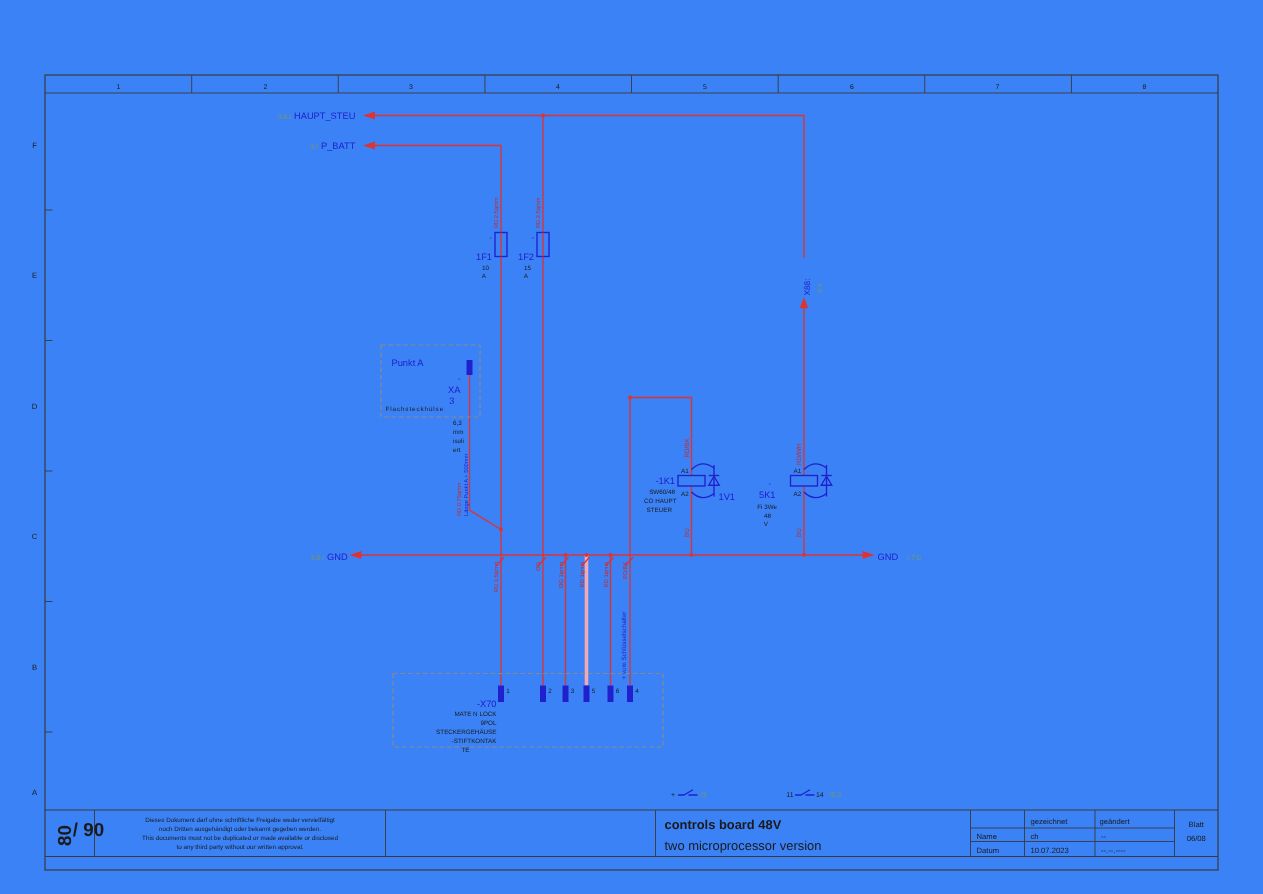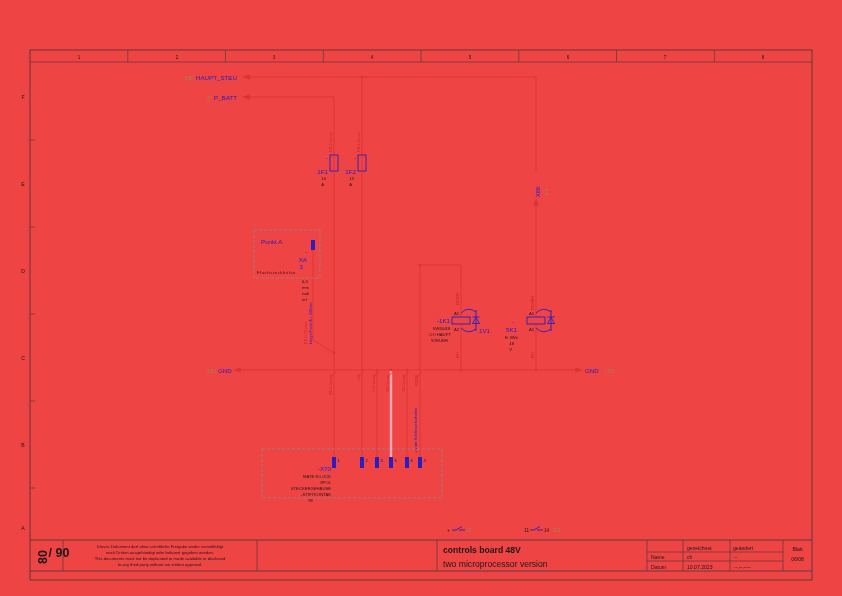--- a/index.html
+++ b/index.html
@@ -1,16 +1,16 @@
 <!DOCTYPE html>
 <html><head>
 <meta charset="utf-8">
 <style>
   html,body{margin:0;padding:0;background:#ffffff;}
-  .sheet{position:relative;width:842px;height:596px;background:#ef4444;overflow:hidden;}
+  .sheet{position:relative;width:842px;height:596px;background:#3b82f6;overflow:hidden;}
   svg{position:absolute;left:0;top:0;}
   text{font-family:"Liberation Sans","DejaVu Sans",sans-serif;fill:#1a1a1a;}
   .t38{font-size:3.8px;} .t4{font-size:4.2px;} .t45{font-size:4.6px;} .t5{font-size:5.1px;}
   .t55{font-size:5.5px;} .t6{font-size:6.2px;} .t8{font-size:8.6px;} .t12{font-size:12.5px;}
   .b{font-weight:bold;}
   .blue{fill:#2020cc;} .green{fill:#7a9b57;} .red{fill:#cc2626;} .blk{fill:#1a1a1a;}
   .wire{stroke:#dd3333;stroke-width:0.9;fill:none;}
   .wireH{stroke:#f2a9b4;stroke-width:2.4;fill:none;}
   .bstroke{stroke:#2020cc;stroke-width:0.9;fill:none;}
   .frame{stroke:#3a3a3a;stroke-width:0.8;fill:none;}

